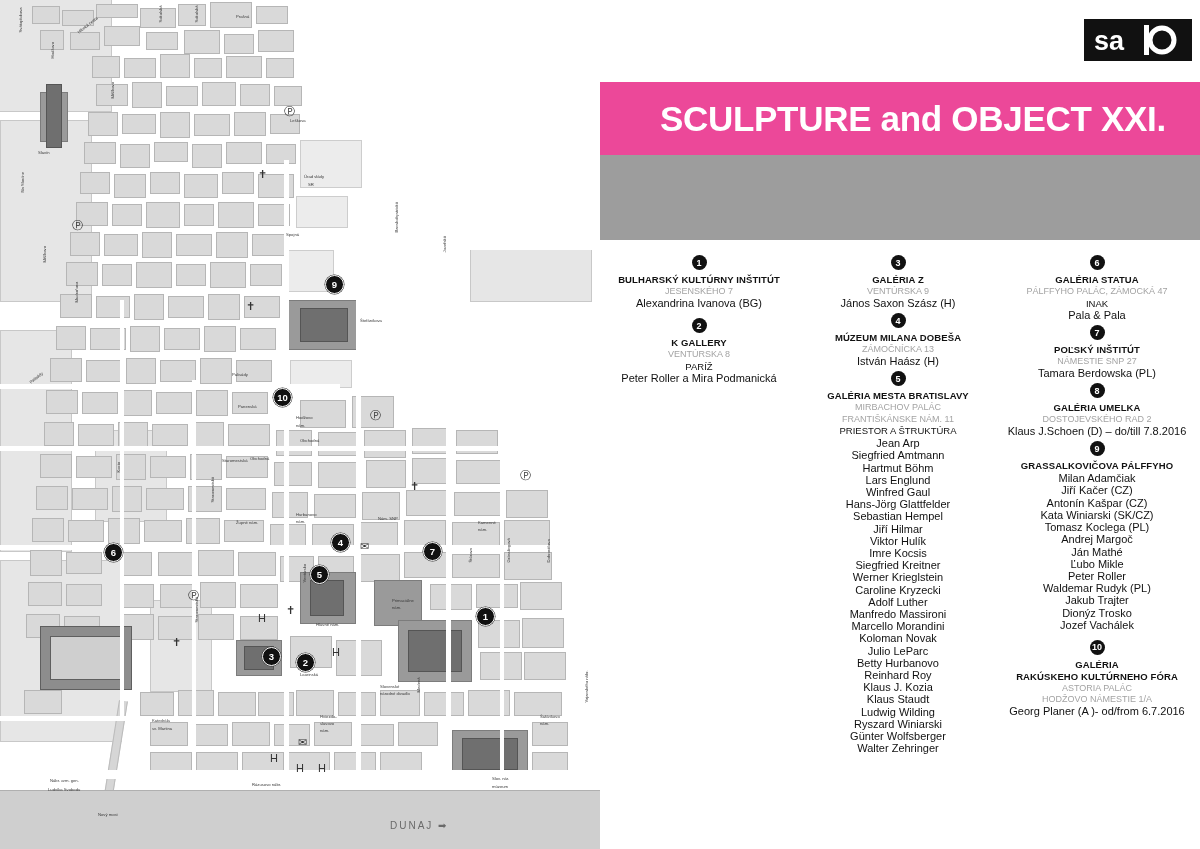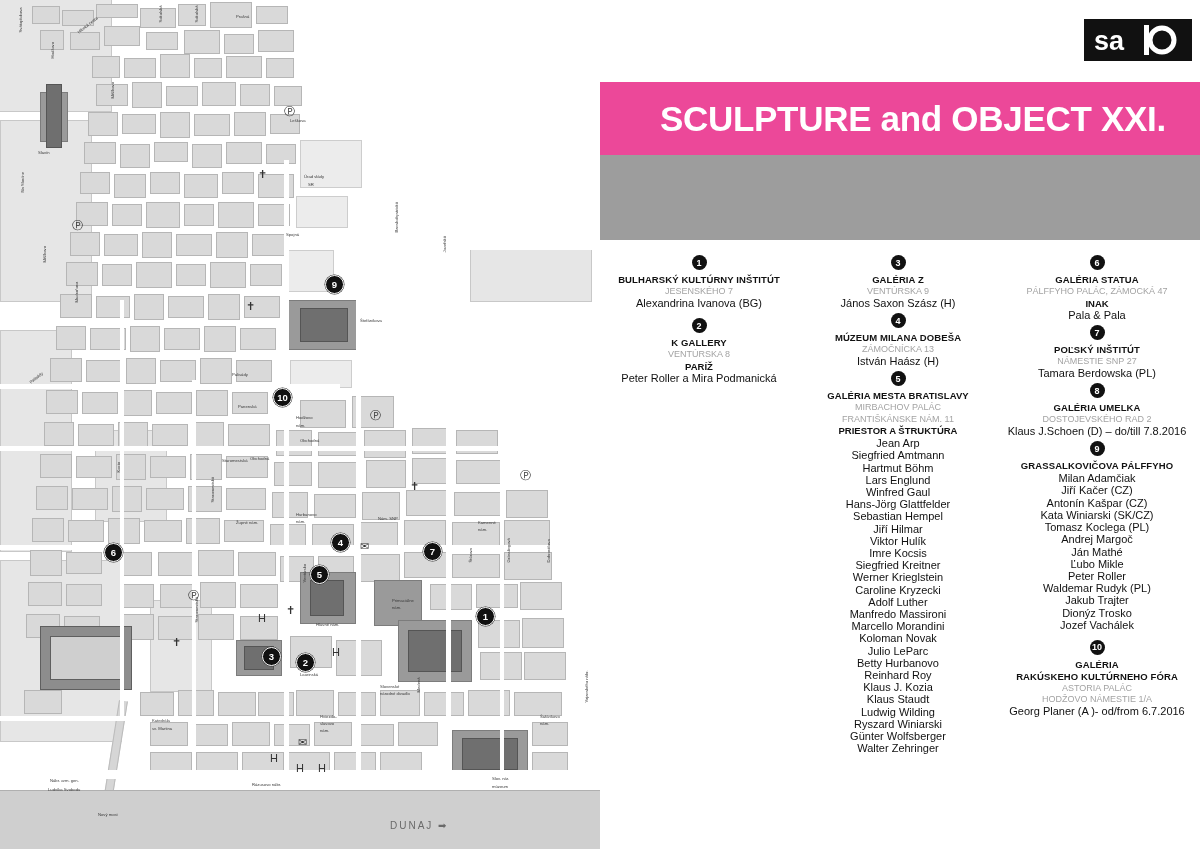--- a/index.html
+++ b/index.html
@@ -78,21 +78,21 @@
   .col3{left:404px;}
 
   .entry{position:relative;margin-bottom:0;}
   .num{
     width:15px;height:15px;border-radius:50%;background:#111;color:#fff;
     font-size:9px;font-weight:bold;display:flex;align-items:center;justify-content:center;
     margin:0 auto 4px auto;
   }
   .ttl{font-weight:bold;font-size:9.5px;line-height:12px;letter-spacing:0.1px;}
   .addr{color:#a3a3a3;font-size:9px;line-height:11.5px;}
-  .sub{font-weight:bold;font-size:9.5px;line-height:12px;}
+  .sub{font-weight:normal;font-size:9.5px;line-height:12px;}
   .artist{font-size:11px;line-height:11.6px;color:#111;}
   .artists .artist{line-height:12.2px;}
   .gap{height:9px;}
   .gap-s{height:4px;}
 </style>
 </head>
 <body>
 
 <div id="page">
 

